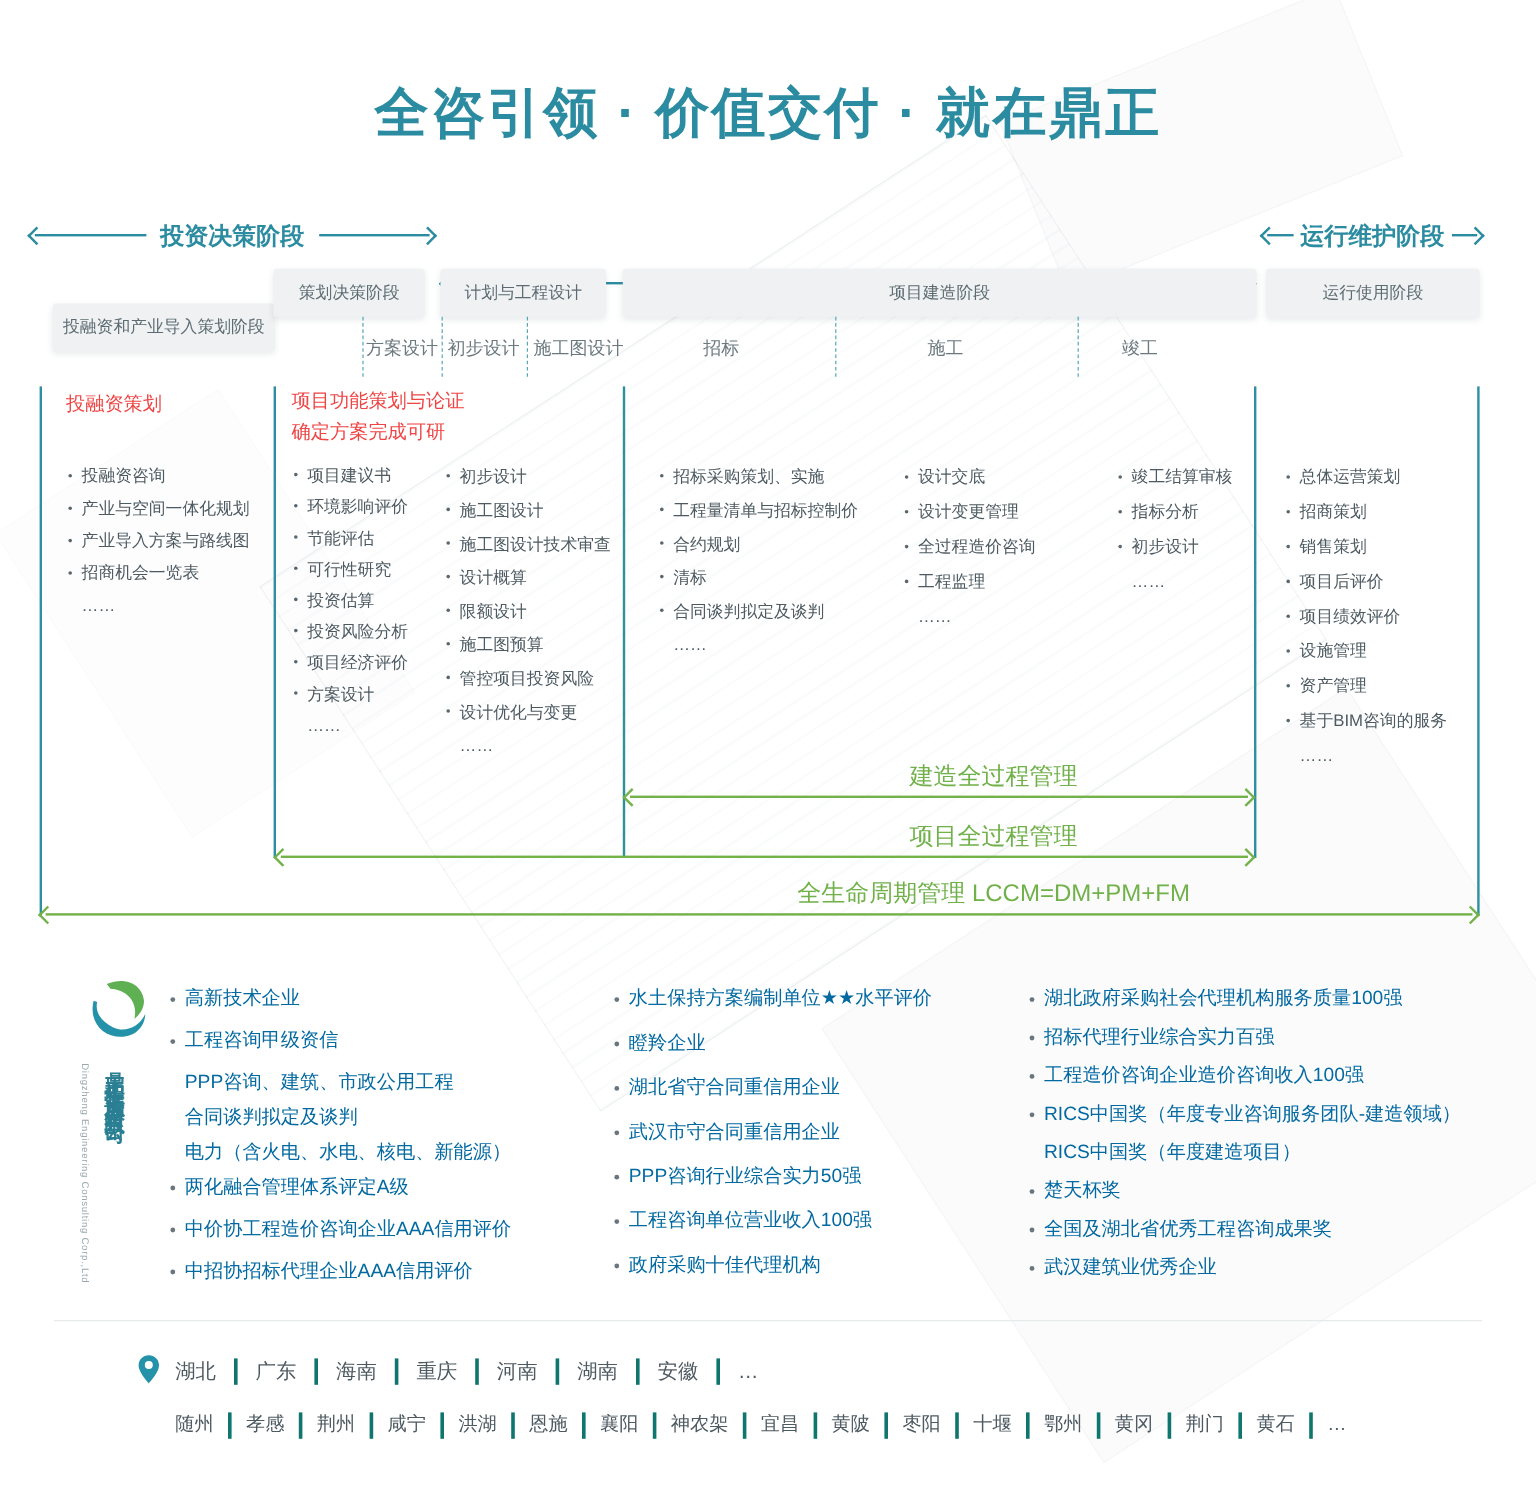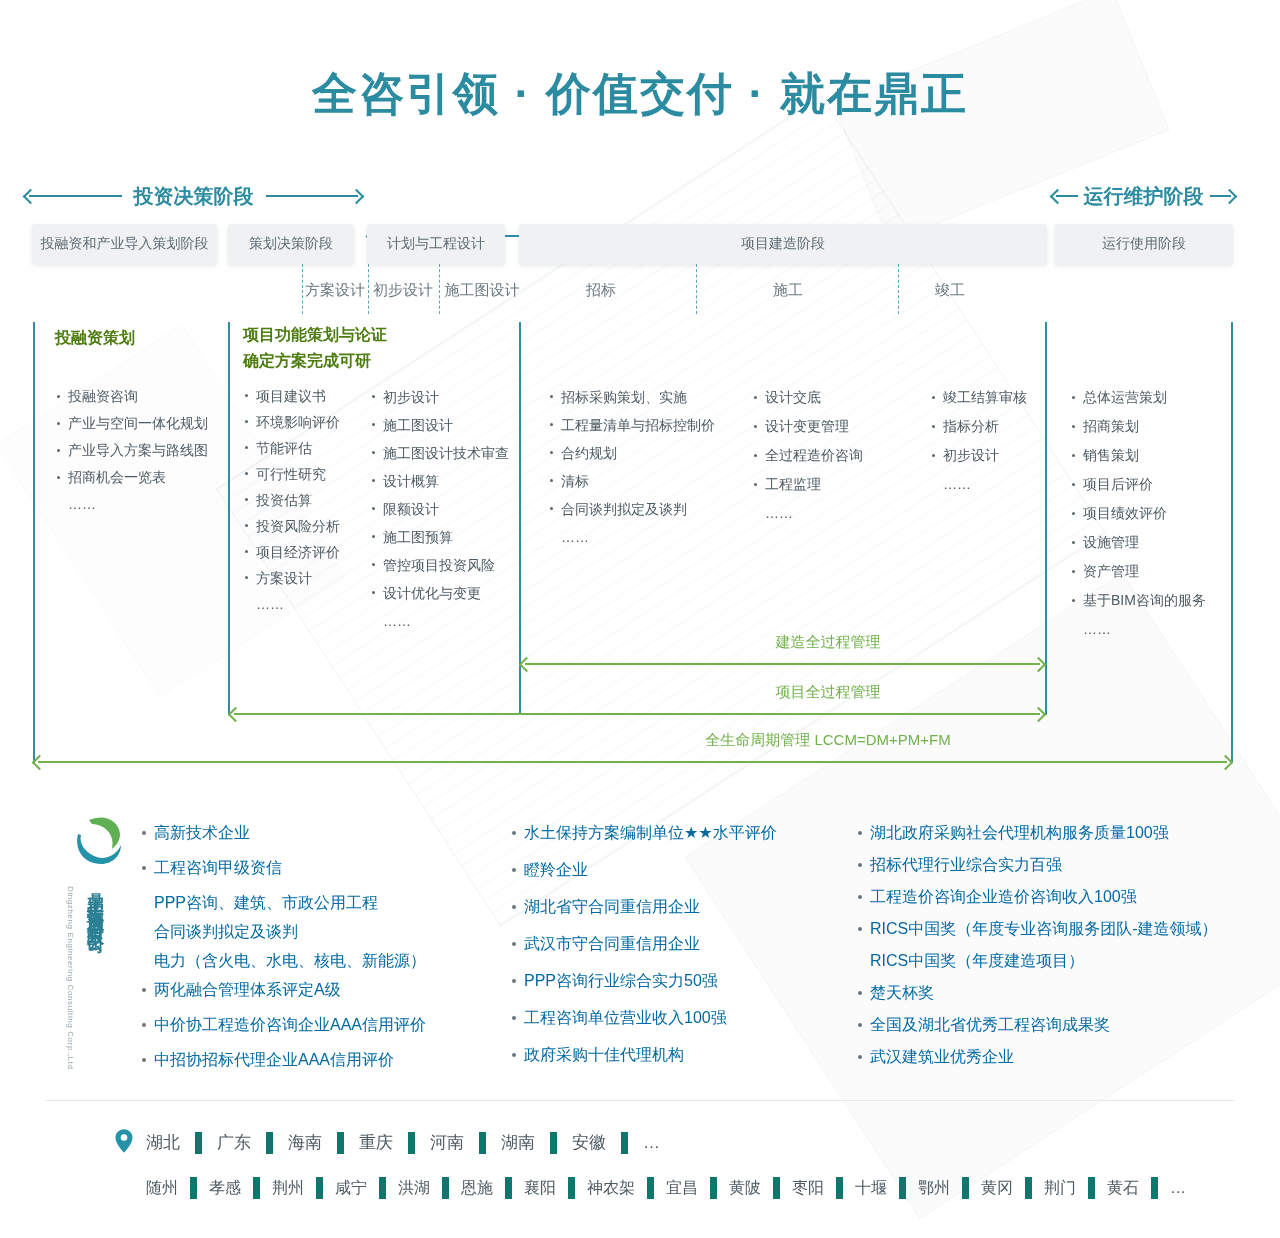--- a/index.html
+++ b/index.html
@@ -25,50 +25,50 @@
   
   .stage{position:absolute;top:224px;height:40px;background:#eff1f2;border-radius:3px;
          box-shadow:0 2px 5px rgba(90,110,120,0.14);color:#5d6c72;font-size:14px;
          display:flex;align-items:center;justify-content:center;white-space:nowrap;}
   
   .sub-lb{position:absolute;top:281px;transform:translateX(-50%);font-size:15px;color:#6b797f;white-space:nowrap;}
   .dline{position:absolute;top:264px;height:50px;width:0;border-left:1px dashed #55a7b4;}
   
   .vline{position:absolute;width:2px;background:#2e8fa0;}
   
-  .sec-h{position:absolute;color:#4d7c0f;font-weight:700;font-size:16px;line-height:26px;white-space:nowrap;}
+  .sec-h{position:absolute;color:#ef4444;font-weight:400;font-size:16px;line-height:26px;white-space:nowrap;}
   
   .svc-list{position:absolute;list-style:none;margin:0;padding:0;font-size:14px;color:#4d5a61;white-space:nowrap;}
   .svc-list li{position:relative;padding-left:13px;}
   .svc-list li::before{content:"";position:absolute;left:2px;top:calc(50% - 2px);width:3px;height:3px;
                        border-radius:50%;background:#5a666d;}
   .svc-list li.more::before{display:none;}
   .s26 li{line-height:26px;} .s27 li{line-height:27px;} .s28 li{line-height:28px;} .s29 li{line-height:29px;}
   
   .garrow{position:absolute;display:flex;align-items:center;height:12px;}
   .garrow .ln{flex:1;height:2px;background:#72b249;}
   .gch-l{width:9px;height:9px;border-left:2px solid #72b249;border-bottom:2px solid #72b249;transform:rotate(45deg);margin-right:-7px;flex:none;}
   .gch-r{width:9px;height:9px;border-right:2px solid #72b249;border-top:2px solid #72b249;transform:rotate(45deg);margin-left:-7px;flex:none;}
-  .g-lb{position:absolute;transform:translateX(-50%);color:#71b14a;font-size:15px;white-space:nowrap;}
+  .g-lb{position:absolute;transform:translateX(-50%);color:#71b14a;font-size:20px;white-space:nowrap;}
   
   .vtext-cn{position:absolute;writing-mode:vertical-rl;text-orientation:upright;
             font-size:17px;font-weight:800;color:#2a7f93;letter-spacing:4px;}
   .vtext-en{position:absolute;writing-mode:vertical-rl;font-size:8px;color:#9aa7ad;letter-spacing:0.6px;}
   
   .cred-list{position:absolute;list-style:none;margin:0;padding:0;font-size:16px;color:#0369a1;white-space:nowrap;}
   .cred-list li{position:relative;padding-left:14px;line-height:22px;}
   .cred-list li::before{content:"";position:absolute;left:2px;top:9px;width:4px;height:4px;border-radius:50%;background:#6a767d;}
   .cred-list li.sub::before{display:none;}
   .cred-a li{margin-bottom:13px;} .cred-a li.sub{margin-bottom:7px;}
   .cred-b li{margin-bottom:15px;}
   .cred-c li{margin-bottom:10px;}
   .divider{position:absolute;height:1px;background:#e7eaeb;}
   
   .loc-row{position:absolute;display:flex;list-style:none;margin:0;padding:0;color:#4e5a61;white-space:nowrap;}
-  .loc-row li{padding:0 15px;border-right:7px solid #0f766e;line-height:22px;}
+  .loc-row li{padding:0 15px;border-right:3px solid #0f766e;line-height:22px;}
   .loc-row li:first-child{padding-left:0;}
   .loc-row li:last-child{border-right:none;}
   .row-prov{font-size:17px;}
   .row-city{font-size:16px;}
   .row-city li{padding:0 12px;}
 </style>
 </head>
 <body>
 
 <div id="canvas">
@@ -95,21 +95,21 @@
       <span class="ch ch-r"></span>
   </div>
   <div class="parrow" style="left:1052px;top:184px;width:183px;">
     <span class="ch ch-l"></span>
       <span class="ln"></span>
     <span class="lb" style="padding:0 6px;">运行维护阶段</span>
     <span class="ln"></span>
       <span class="ch ch-r"></span>
   </div>
 
-  <div class="stage" style="left:32px;width:185px;">投融资和产业导入策划阶段</div>
+  <div class="stage" style="left:44px;width:185px;margin-top:29px;">投融资和产业导入策划阶段</div>
   <div class="stage" style="left:228px;width:126px;">策划决策阶段</div>
   <div class="stage" style="left:367px;width:138px;">计划与工程设计</div>
   <div class="stage" style="left:519px;width:528px;">项目建造阶段</div>
   <div class="stage" style="left:1055px;width:178px;">运行使用阶段</div>
 
   <div class="dline" style="left:302px;"></div>
   <div class="dline" style="left:368px;"></div>
   <div class="dline" style="left:439px;"></div>
   <div class="dline" style="left:696px;"></div>
   <div class="dline" style="left:898px;"></div>

